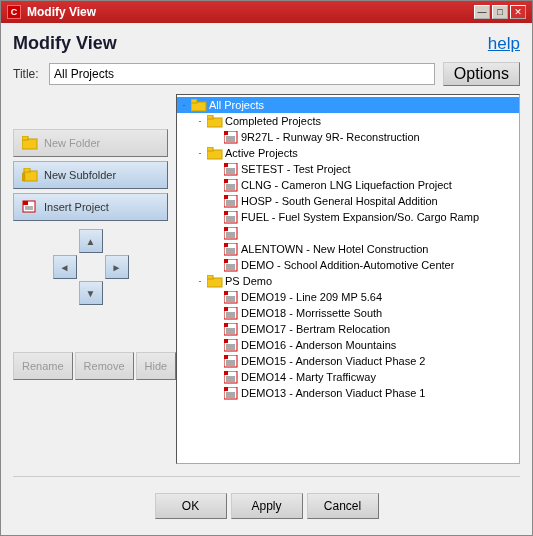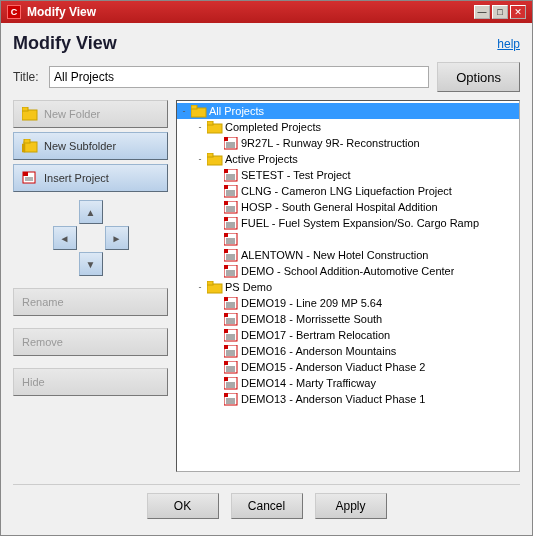--- a/index.html
+++ b/index.html
@@ -89,21 +89,21 @@
     .page-title {
       font-size: 18px;
       font-weight: bold;
       color: #1a1a2e;
     }
 
     .help-link {
       color: #0066cc;
       text-decoration: underline;
       cursor: pointer;
-      font-size: 12px;
+      font-size: 17px;
     }
 
     
     .title-row {
       display: flex;
       align-items: center;
       gap: 8px;
       justify-content: space-between;
     }
 
@@ -117,25 +117,25 @@
     .title-input {
       flex: 1;
       height: 22px;
       border: 1px solid #aaa;
       padding: 2px 4px;
       font-size: 12px;
       background: white;
     }
 
     .options-btn {
-      height: 30px;
-      padding: 0 18px;
+      height: 24px;
+      padding: 0 10px;
       background: linear-gradient(to bottom, #e8e8e8, #d0d0d0);
       border: 1px outset #ccc;
-      font-size: 13px;
+      font-size: 16px;
       cursor: pointer;
       white-space: nowrap;
     }
 
     
     .main-area {
       display: flex;
       gap: 8px;
       flex: 1;
     }
@@ -160,20 +160,21 @@
       padding: 0 8px;
       gap: 6px;
       color: #333;
     }
 
     .action-btn:disabled, .action-btn.disabled {
       color: #999;
       background: linear-gradient(to bottom, #e8e8e8, #d8d8d8);
       border: 1px outset #ccc;
       cursor: default;
+      margin-top: 35px;
     }
 
     .btn-icon {
       width: 16px;
       height: 16px;
       flex-shrink: 0;
       display: flex;
       align-items: center;
       justify-content: center;
     }
@@ -199,22 +200,22 @@
       justify-content: center;
       font-size: 10px;
       color: #555;
     }
 
     .arrow-btn.empty { background: transparent; border: none; visibility: hidden; }
 
     
     .bottom-btns {
       display: flex;
-      flex-direction: column;
-      gap: 12px;
+      flex-direction: row;
+      gap: 2px;
       margin-top: 8px;
     }
 
     
     .tree-panel {
       flex: 1;
       background: white;
       border: 1px inset #aaa;
       overflow-y: scroll;
       overflow-x: hidden;
@@ -265,22 +266,22 @@
 
     
     .tree-panel::-webkit-scrollbar { width: 14px; }
     .tree-panel::-webkit-scrollbar-track { background: #f0f0f0; border-left: 1px solid #ccc; }
     .tree-panel::-webkit-scrollbar-thumb { background: linear-gradient(to right, #e0e0e0, #c0c0c0); border: 1px outset #aaa; }
 
     
     .footer {
       display: flex;
       justify-content: center;
-      gap: 12px;
-      padding: 8px 0 6px;
+      gap: 4px;
+      padding: 16px 0 6px;
       border-top: 1px solid #ccc;
       margin-top: 4px;
     }
 
     .footer-btn {
       width: 72px;
       height: 26px;
       background: linear-gradient(to bottom, #e8e8e8, #d0d0d0);
       border: 1px outset #ccc;
       font-size: 12px;
@@ -645,18 +646,18 @@
     </svg>
             </span>
             <span class="item-text">DEMO13 - Anderson Viaduct Phase 1</span>
           </div>
         </div>
 
     </div>
 
     <div class="footer">
       <button class="footer-btn">OK</button>
+      <button class="footer-btn">Apply</button>
       <button class="footer-btn">Cancel</button>
-      <button class="footer-btn">Apply</button>
     </div>
 
   </div>
 </div>
 
 </body></html>

